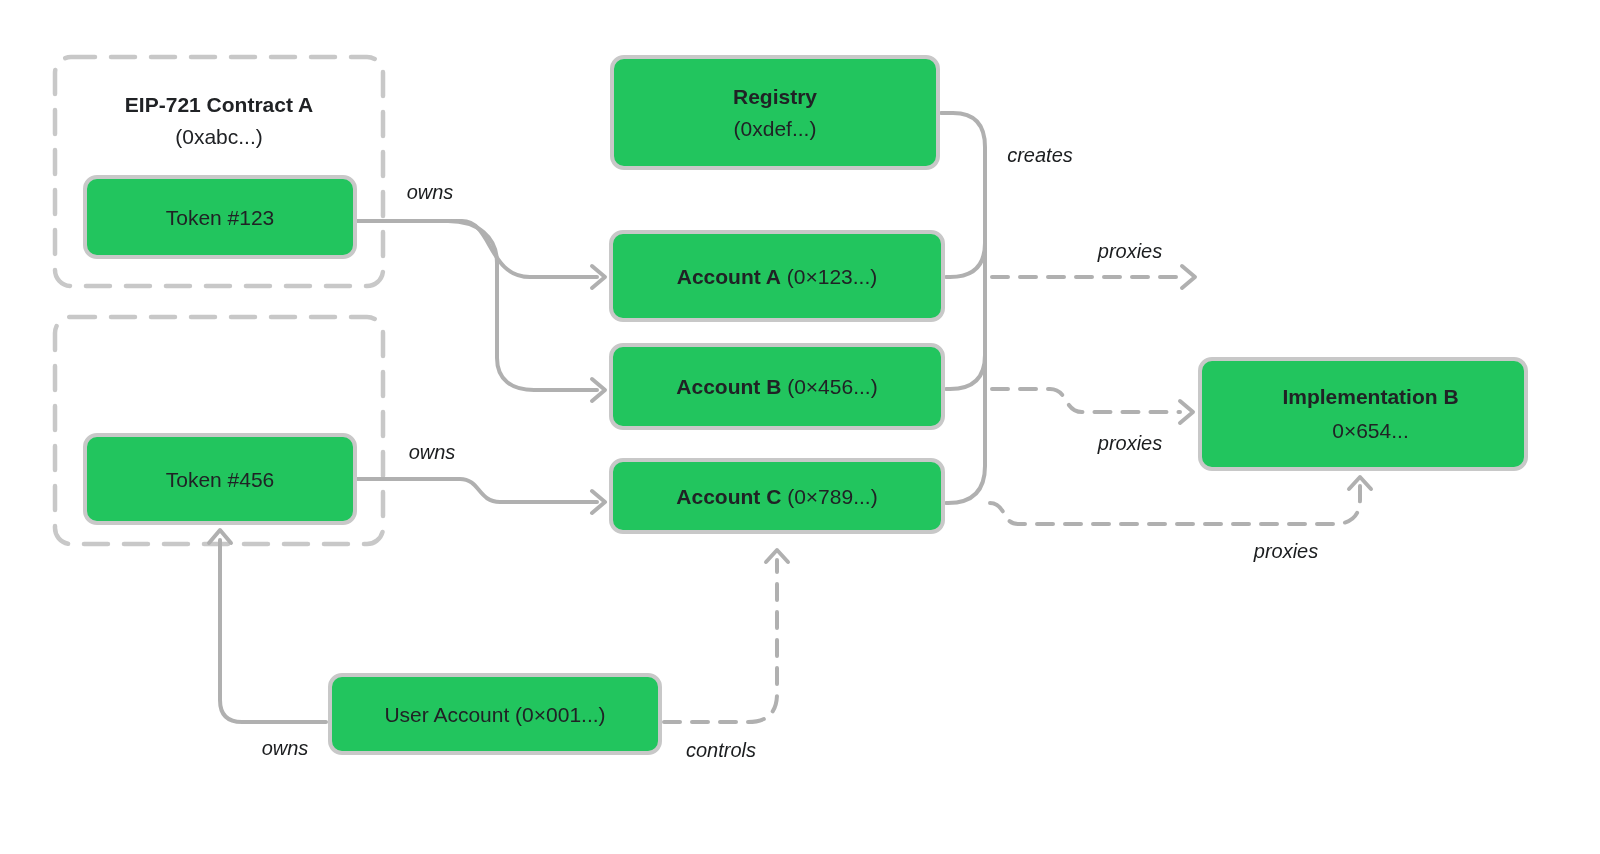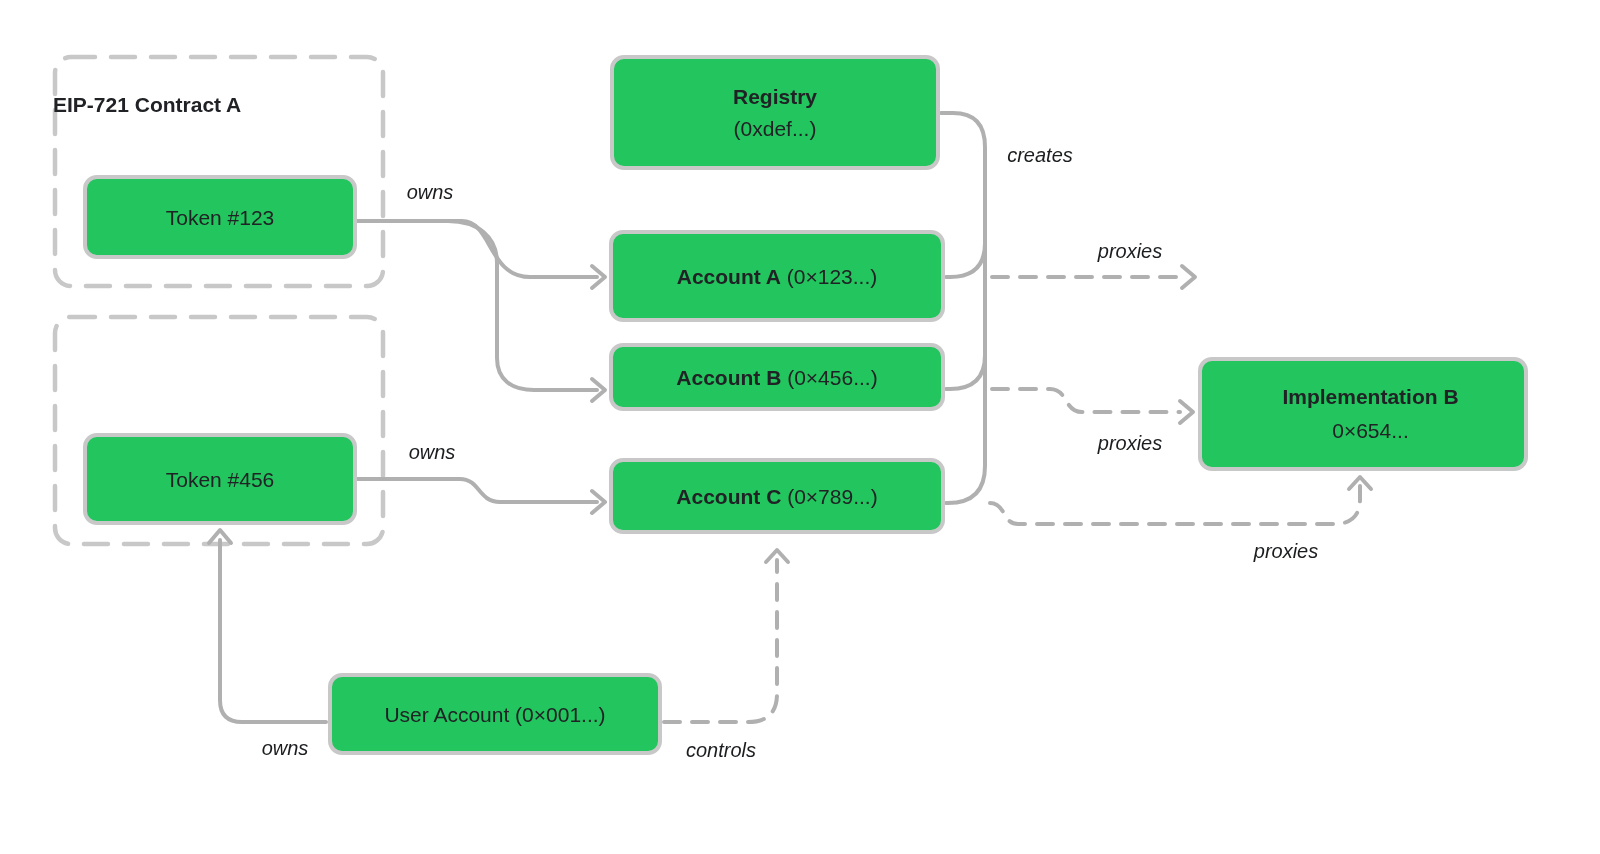--- a/index.html
+++ b/index.html
@@ -16,21 +16,21 @@
   svg.wires path{fill:none;stroke:var(--line);stroke-width:4;stroke-linecap:round;stroke-linejoin:round;}
   svg.wires path.dash{stroke-dasharray:16 12;}
   svg.wires rect.boxdash{fill:none;stroke:var(--border);stroke-width:4.5;stroke-dasharray:24 16;stroke-linecap:round;}
   .box{
     position:absolute;box-sizing:border-box;background:#22c55e;
     border:4px solid var(--border);border-radius:14px;
     display:flex;flex-direction:column;align-items:center;justify-content:center;
     font-size:21px;line-height:33px;text-align:center;white-space:nowrap;
   }
   .b{font-weight:bold;}
-  .hdr{position:absolute;font-size:21px;line-height:32px;}
+  .hdr{position:absolute;text-align:center;font-size:21px;line-height:32px;}
   .lbl{
     position:absolute;transform:translate(-50%,-50%);
     font-size:20px;color:var(--label);white-space:nowrap;font-style:italic;
   }
 </style>
 </head>
 <body>
 
 <div class="stage">
 
@@ -57,38 +57,39 @@
     <path d="M592 491 L605 502 L592 513"></path>
     <path d="M1182 266 L1195 277 L1182 288"></path>
     <path d="M1180 401 L1193 412 L1180 423"></path>
     <path d="M1349 489 L1360 477 L1371 489"></path>
     <path d="M766 562 L777 550 L788 562"></path>
     <path d="M209 543 L220 530 L231 543"></path>
   </svg>
 
   <div class="hdr" style="left:53px;top:89px;width:332px;">
     <div class="b">EIP-721 Contract A</div>
+    <div>(0xabc...)</div>
   </div>
 
   <div class="box" style="left:83px;top:175px;width:274px;height:84px;">
     <div>Token #123</div>
   </div>
   <div class="box" style="left:83px;top:433px;width:274px;height:92px;">
     <div>Token #456</div>
   </div>
 
   <div class="box" style="left:610px;top:55px;width:330px;height:115px;line-height:32px;">
     <div class="b">Registry</div>
     <div>(0xdef...)</div>
   </div>
 
   <div class="box" style="left:609px;top:230px;width:336px;height:92px;">
     <div><span class="b">Account A</span> <span>(0×123...)</span></div>
   </div>
-  <div class="box" style="left:609px;top:343px;width:336px;height:68px;">
+  <div class="box" style="left:609px;top:343px;width:336px;height:87px;">
     <div><span class="b">Account B</span> <span>(0×456...)</span></div>
   </div>
   <div class="box" style="left:609px;top:458px;width:336px;height:76px;align-items:center;">
     <div><span class="b">Account C</span> <span>(0×789...)</span></div>
   </div>
 
   <div class="box" style="left:1198px;top:357px;width:330px;height:114px;line-height:34px;padding-left:15px;">
     <div class="b">Implementation B</div>
     <div>0×654...</div>
   </div>

